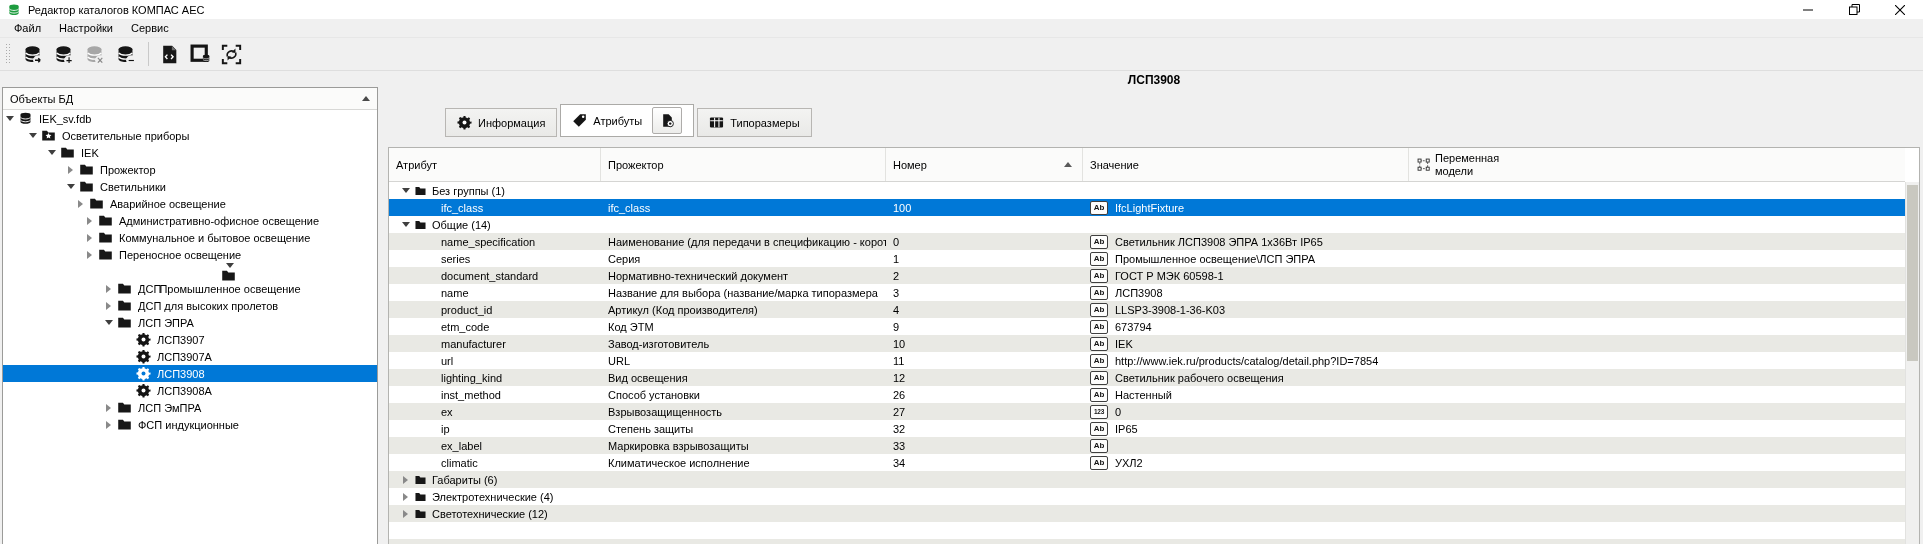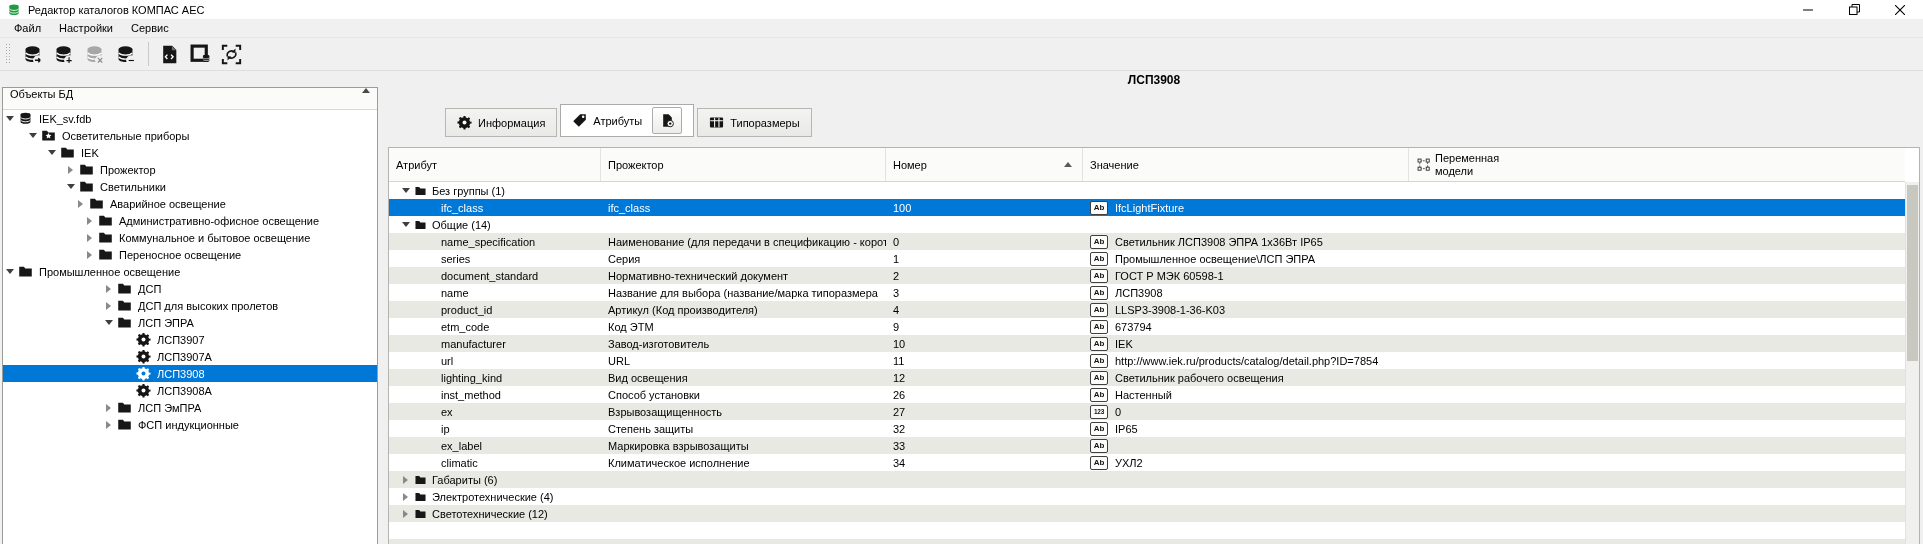--- a/index.html
+++ b/index.html
@@ -21,21 +21,21 @@
   
   .toolbar{height:32px;background:#f0f0f0;display:flex;align-items:center;padding-left:3px;border-bottom:1px solid #dedede;}
   .thandle{width:5px;height:22px;margin:0 8px 0 2px;background-image:radial-gradient(circle,#aaa 32%,transparent 38%);background-size:3px 3px;}
   .tbtn{width:29px;height:29px;border:none;background:transparent;display:flex;align-items:center;justify-content:center;padding:0;margin-right:2px;}
   .tbtn svg{width:21px;height:21px;display:block;}
   .tsep{width:1px;height:24px;background:#c9c9c9;margin:0 6px;}
   
   .main{position:relative;height:475px;}
   
   .tree-panel{position:absolute;left:2px;top:16px;width:376px;bottom:0;background:#fff;border:1px solid #9b9b99;border-bottom:none;display:flex;flex-direction:column;box-sizing:border-box;}
-  .tree-header{height:21px;background:#fbfbfa;border-bottom:1px solid #d8d8d6;display:flex;align-items:flex-start;padding:0 7px;flex:none;}
+  .tree-header{height:21px;background:#fbfbfa;border-bottom:1px solid #d8d8d6;display:flex;align-items:center;padding:0 7px;flex:none;}
   .tree-scroll-up{margin-left:auto;width:0;height:0;border-left:4px solid transparent;border-right:4px solid transparent;border-bottom:5px solid #4a4a4a;}
   .tree-body{flex:1;overflow:hidden;}
   .trow{height:17px;display:flex;align-items:center;white-space:nowrap;box-sizing:border-box;}
   .trow.selected{background:var(--sel,#0078d7);color:#fff;}
   .trow.selected svg path{fill:#fff;}
   .trow.selected svg circle{fill:var(--sel,#0078d7);}
   .t-arrowbox{width:13px;flex:none;display:flex;justify-content:center;align-items:center;}
   .arr-exp{width:0;height:0;border-left:4px solid transparent;border-right:4px solid transparent;border-top:5px solid #3f3f3f;}
   .arr-col{width:0;height:0;border-top:4px solid transparent;border-bottom:4px solid transparent;border-left:5px solid #898989;}
   .t-icon{width:16px;height:15px;flex:none;margin:0 5px 0 2px;}
@@ -308,21 +308,21 @@
             <span class="t-arrowbox">
               <span class="arr-col"></span>
             </span>
             <span class="t-icon">
               <svg viewBox="0 0 16 16" xmlns="http://www.w3.org/2000/svg">
                 <path d="M1.3 2.8h5l1.5 1.9h6.9v8.7H1.3z" fill="#171717"></path>
               </svg>
             </span>
             <span class="t-label">Переносное освещение</span>
           </div>
-          <div class="trow" style="">
+          <div class="trow" style="padding-left: 80px; flex-direction: column;">
             <span class="t-arrowbox">
               <span class="arr-exp"></span>
             </span>
             <span class="t-icon">
               <svg viewBox="0 0 16 16" xmlns="http://www.w3.org/2000/svg">
                 <path d="M1.3 2.8h5l1.5 1.9h6.9v8.7H1.3z" fill="#171717"></path>
               </svg>
             </span>
             <span class="t-label">Промышленное освещение</span>
           </div>

